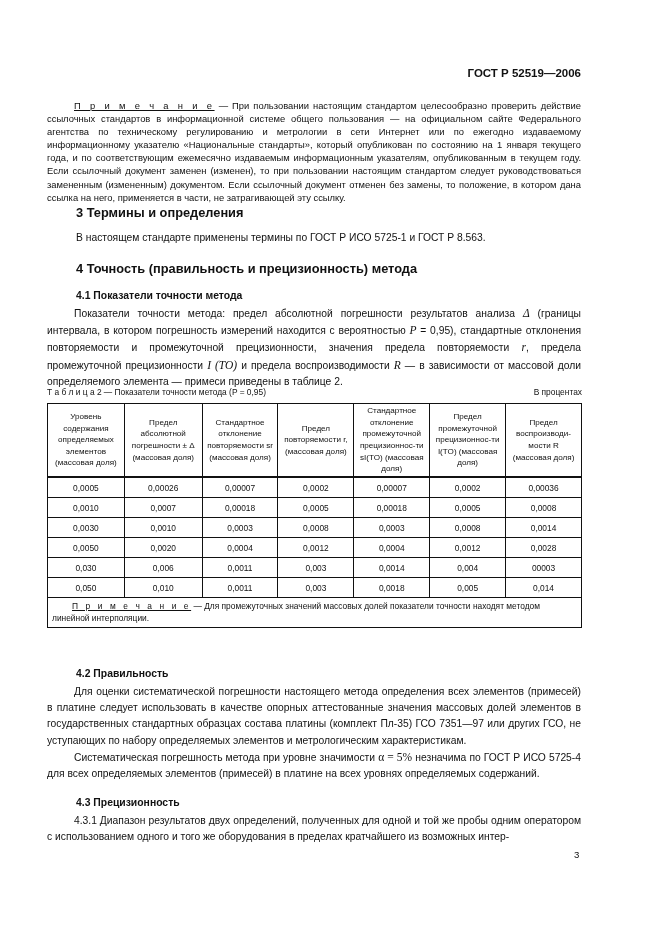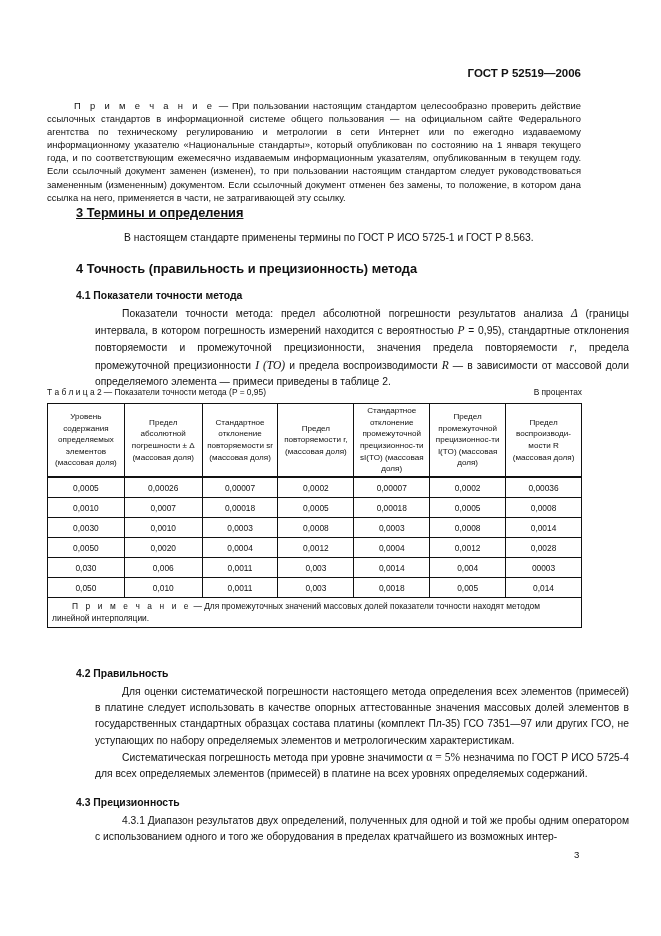--- a/index.html
+++ b/index.html
@@ -2,25 +2,25 @@
 <html><head>
 <meta charset="utf-8">
 <style>
   html, body { margin: 0; padding: 0; background: #ffffff; }
   body { width: 661px; height: 936px; position: relative; overflow: hidden;
          font-family: "Liberation Sans", sans-serif; color: #111; }
   .page { position: absolute; left: 0; top: 0; width: 661px; height: 676px; }
   .hdr { position: absolute; right: 80px; top: 67px; font-weight: bold; font-size: 11.5px; }
   .para { position: absolute; left: 47px; width: 534px; font-size: 9.6px; line-height: 13.4px; text-align: justify; }
   .para.note { font-size: 9.4px; line-height: 13.1px; }
-  .spaced { letter-spacing: 2.6px; }
+  .spaced { letter-spacing: 2.6px; text-decoration: underline; }
   .ind { text-indent: 27px; }
   .h2 { position: absolute; left: 76px; font-weight: bold; font-size: 12.8px; }
   .h3 { position: absolute; left: 76px; font-weight: bold; font-size: 10.4px; }
-  .body { position: absolute; left: 47px; width: 534px; font-size: 10.3px; line-height: 16.2px; text-align: justify; margin-left: 48px; }
+  .body { position: absolute; left: 47px; width: 534px; font-size: 10.3px; line-height: 16.2px; text-align: justify; }
   .body p { margin: 0; }
   .math { font-family: "Liberation Serif", serif; font-style: italic; font-size: 11.5px; }
   .caption { position: absolute; left: 47px; top: 387px; width: 535px; font-size: 8.4px; display: flex; justify-content: space-between; }
   table.t { position: absolute; left: 47px; top: 403px; width: 535px; border-collapse: collapse; font-size: 8.1px; }
   table.t th, table.t td { border: 1px solid #111; text-align: center; vertical-align: middle; padding: 0 2px; }
   table.t th { font-weight: normal; height: 72px; line-height: 11.6px; }
   table.t thead tr th { border-bottom: 2.5px solid #111; }
   table.t td { height: 19px; font-size: 8.4px; }
   table.t td.note { text-align: left; padding: 3px 4px 3px 4px; line-height: 11.5px; height: auto; text-indent: 20px; }
   .pg { position: absolute; left: 574px; top: 849px; font-size: 9.6px; }
@@ -29,21 +29,21 @@
 <body>
 
 <div class="page">
 
   <div class="hdr">ГОСТ Р 52519—2006</div>
 
   <div class="para note ind" style="top:99px;">
     <span class="spaced">П р и м е ч а н и е</span><span> — При пользовании настоящим стандартом целесообразно проверить действие ссылочных стандартов в информационной системе общего пользования — на официальном сайте Федерального агентства по техническому регулированию и метрологии в сети Интернет или по ежегодно издаваемому информационному указателю «Национальные стандарты», который опубликован по состоянию на 1 января текущего года, и по соответствующим ежемесячно издаваемым информационным указателям, опубликованным в текущем году. Если ссылочный документ заменен (изменен), то при пользовании настоящим стандартом следует руководствоваться замененным (измененным) документом. Если ссылочный документ отменен без замены, то положение, в котором дана ссылка на него, применяется в части, не затрагивающей эту ссылку.</span>
   </div>
 
-  <div class="h2" style="top:205px;text-decoration:underline;">3  Термины и определения</div>
+  <div class="h2" style="top:205px;">3  Термины и определения</div>
   <div class="body" style="top:230px; left:76px; width:510px;">В настоящем стандарте применены термины по ГОСТ Р ИСО 5725-1 и ГОСТ Р 8.563.</div>
 
   <div class="h2" style="top:261px;">4  Точность (правильность и прецизионность) метода</div>
   <div class="h3" style="top:290px;">4.1  Показатели точности метода</div>
 
   <div class="body ind" style="top:305px;">
     <span>Показатели точности метода: предел абсолютной погрешности результатов анализа </span><span class="math">Δ</span><span> (границы интервала, в котором погрешность измерений находится с вероятностью </span><span class="math">P</span><span> = 0,95), стандартные отклонения повторяемости и промежуточной прецизионности, значения предела повторяемости </span><span class="math">r</span><span>, предела промежуточной прецизионности </span><span class="math">I (TO)</span><span> и предела воспроизводимости </span><span class="math">R</span><span> — в зависимости от массовой доли определяемого элемента — примеси приведены в таблице 2.</span>
   </div>
 
   <div class="caption">

